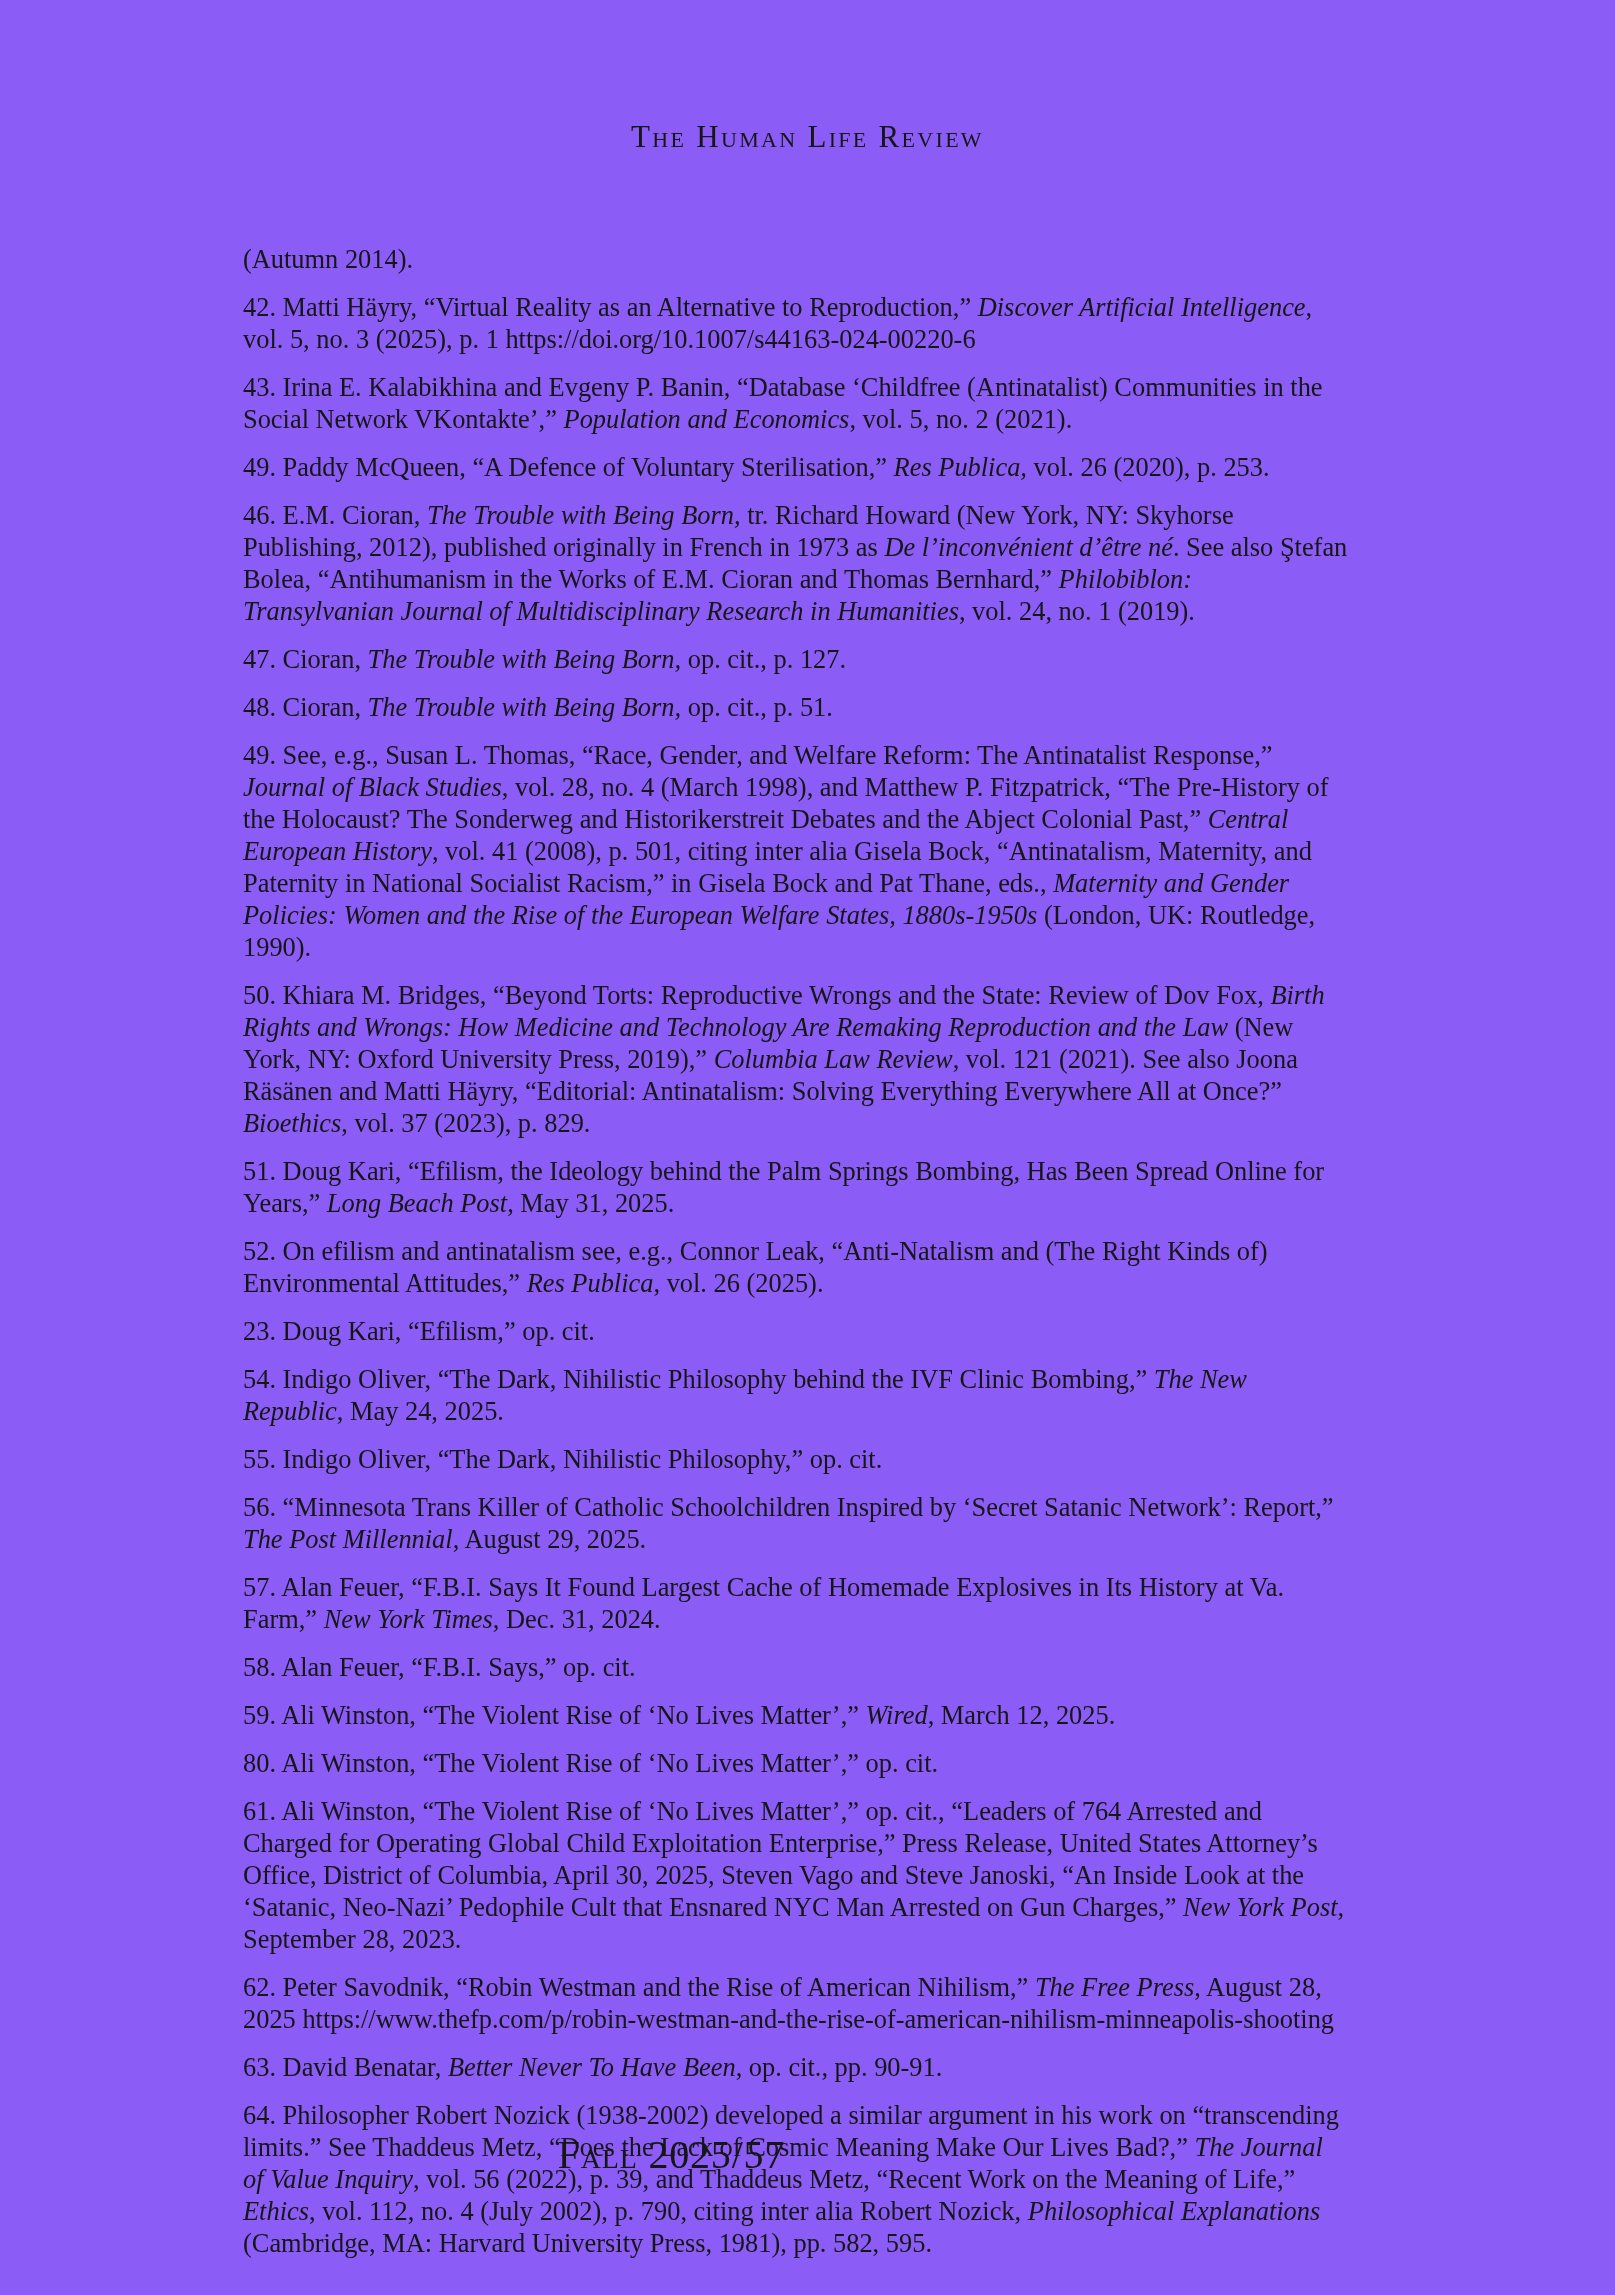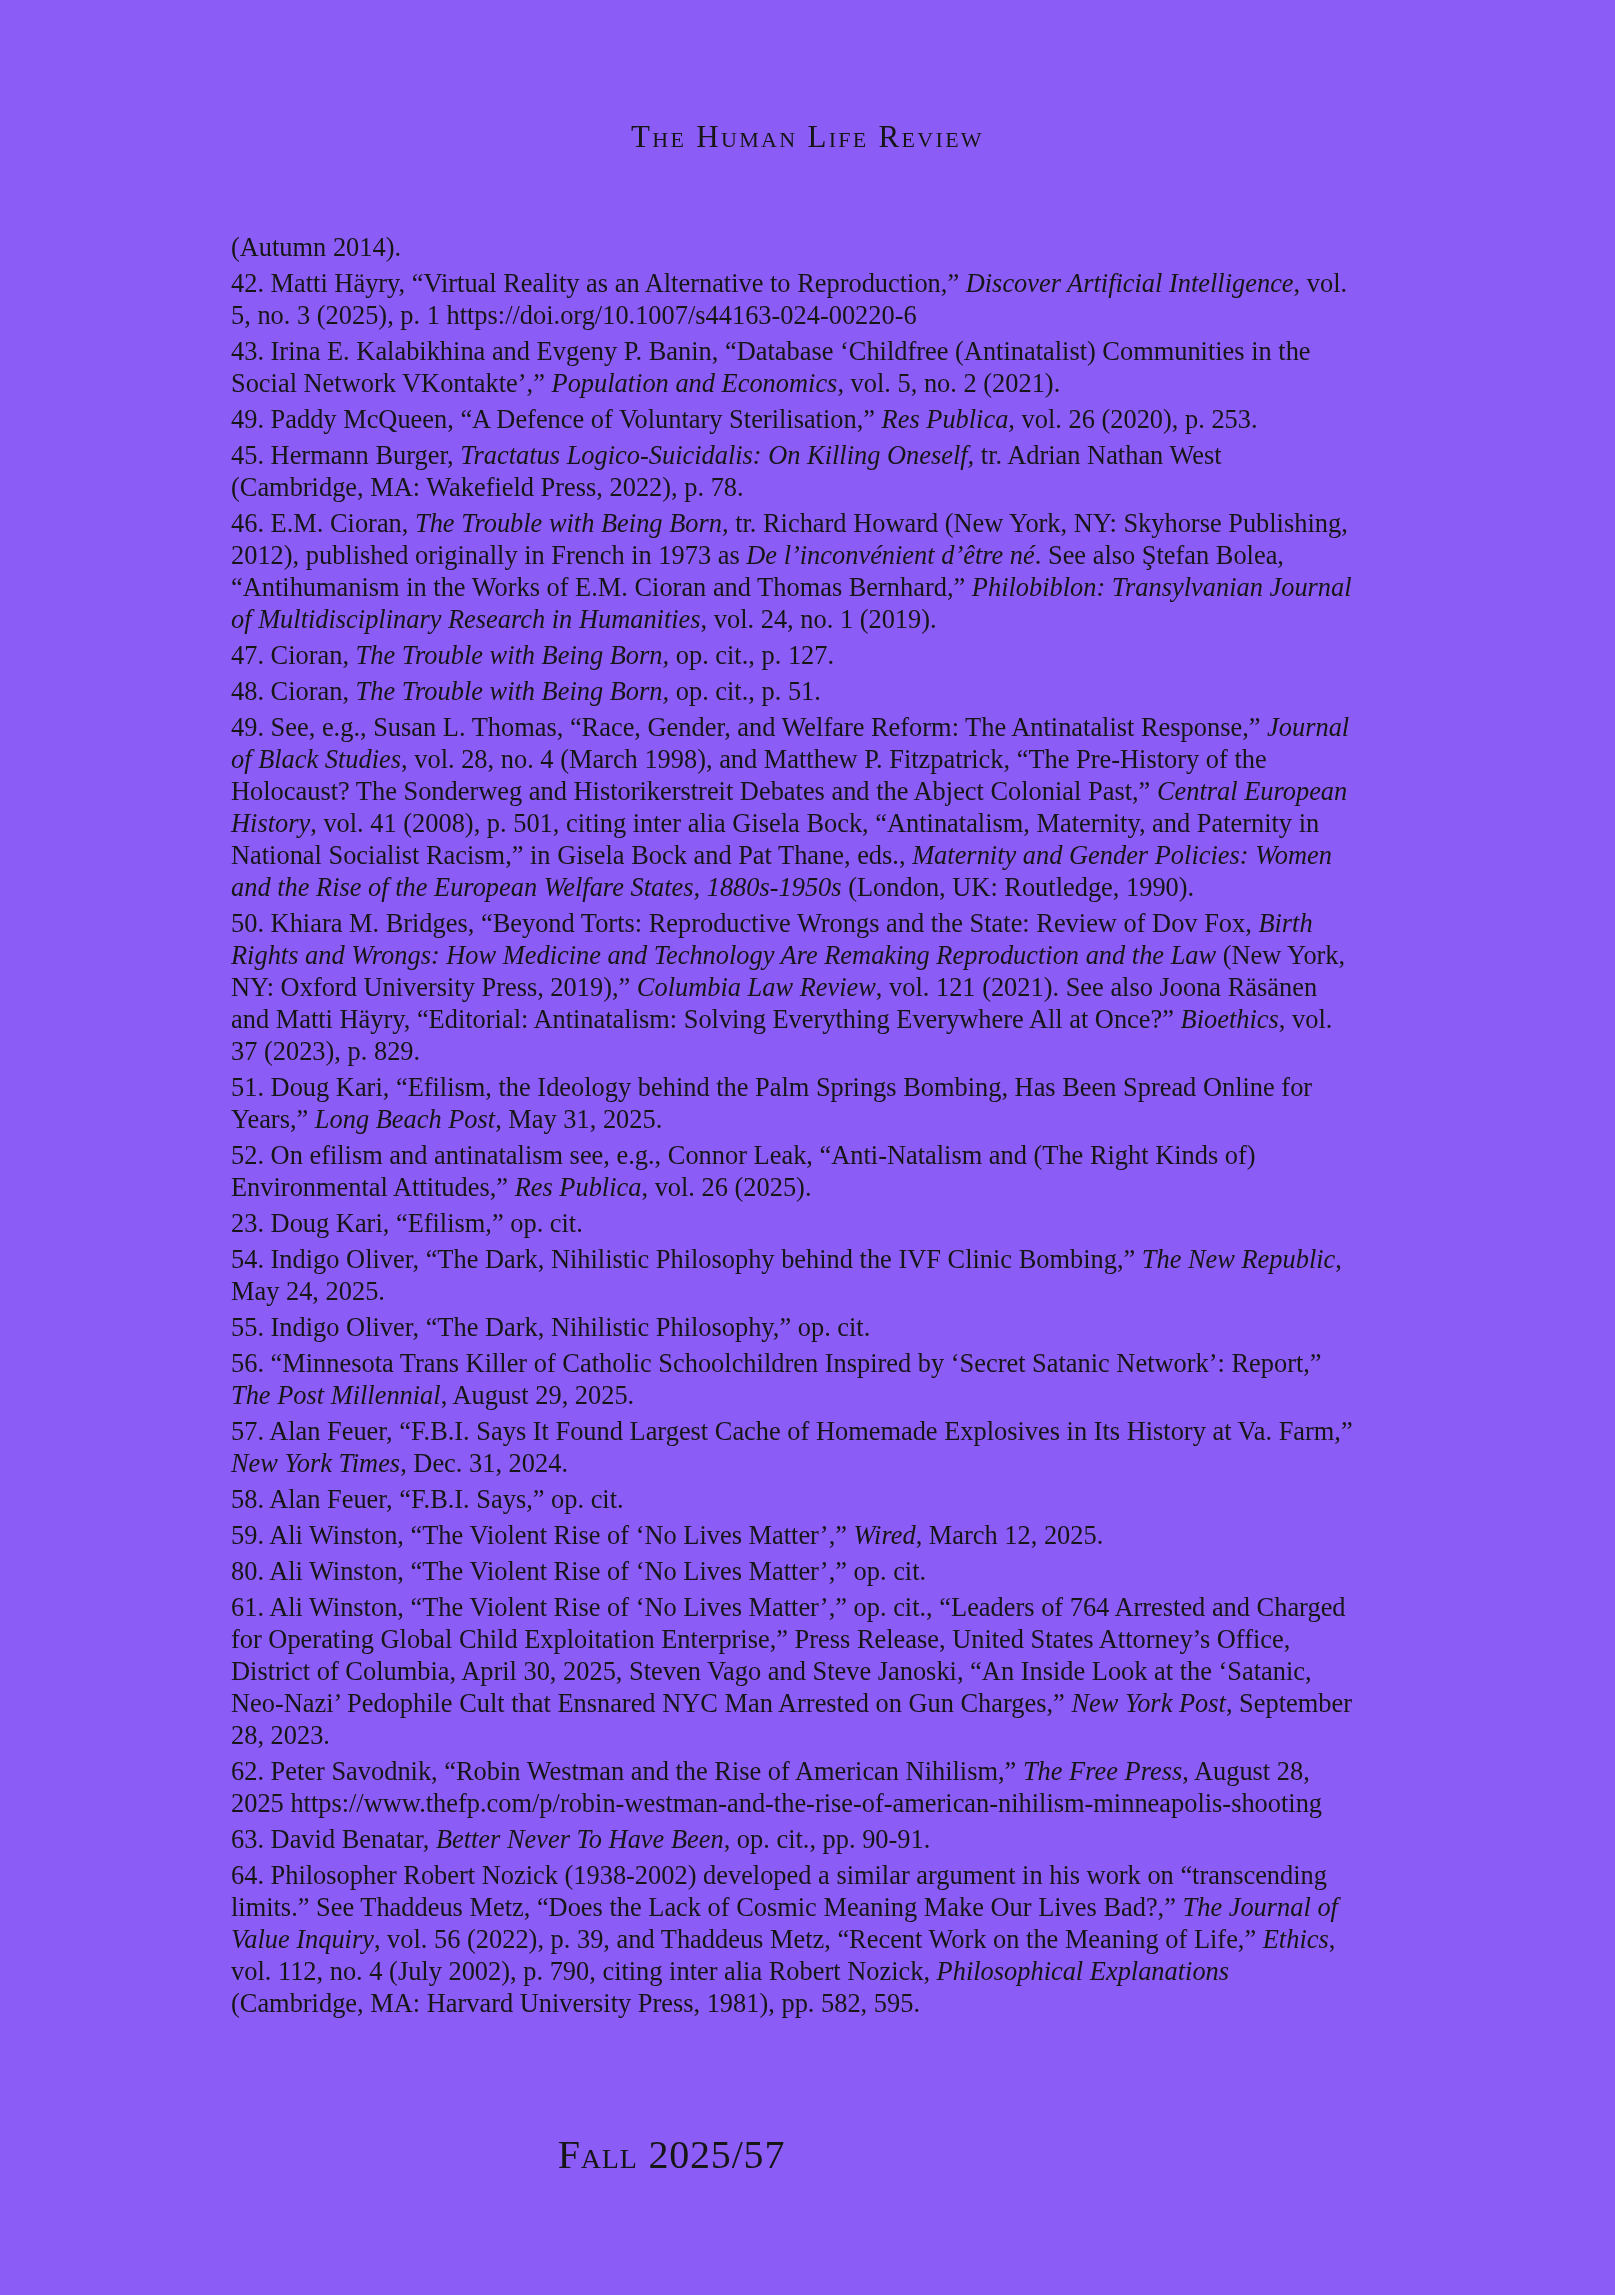--- a/index.html
+++ b/index.html
@@ -31,21 +31,21 @@
     position: absolute;
     top: 227px;
     left: 227px;
     width: 1137px;
     font-size: 26.4px;
     line-height: 32px;
     text-align: left;
     color: #161616;
   }
   .references p.ref {
-    margin: 4px;
+    margin: 16px;
     padding: 0;
   }
   .references i {
     font-style: italic;
   }
   .page-folio {
     position: absolute;
     top: 2131px;
     left: 0;
     width: 1343px; 
@@ -61,21 +61,20 @@
 
 <div class="page">
 
   <div class="running-head">The Human Life Review</div>
 
   <div class="references">
       <p class="ref"><span>(Autumn 2014).</span></p>
       <p class="ref"><span>42. Matti Häyry, “Virtual Reality as an Alternative to Reproduction,” </span><i>Discover Artificial Intelligence</i><span>, vol. 5, no. 3 (2025), p. 1 https://doi.org/10.1007/s44163-024-00220-6</span></p>
       <p class="ref"><span>43. Irina E. Kalabikhina and Evgeny P. Banin, “Database ‘Childfree (Antinatalist) Communities in the Social Network VKontakte’,” </span><i>Population and Economics</i><span>, vol. 5, no. 2 (2021).</span></p>
       <p class="ref"><span>49. Paddy McQueen, “A Defence of Voluntary Sterilisation,” </span><i>Res Publica,</i><span> vol. 26 (2020), p. 253.</span></p>
-      <p class="ref"><span>45. Hermann Burger, </span><i>Tractatus Logico-Suicidalis: On Killing Oneself,</i><span> tr. Adrian Nathan West (Cambridge, MA: Wakefield Press, 2022), p. 78.</span></p>
       <p class="ref"><span>46. E.M. Cioran, </span><i>The Trouble with Being Born,</i><span> tr. Richard Howard (New York, NY: Skyhorse Publishing, 2012), published originally in French in 1973 as </span><i>De l’inconvénient d’être né</i><span>. See also Ştefan Bolea, “Antihumanism in the Works of E.M. Cioran and Thomas Bernhard,” </span><i>Philobiblon: Transylvanian Journal of Multidisciplinary Research in Humanities</i><span>, vol. 24, no. 1 (2019).</span></p>
       <p class="ref"><span>47. Cioran, </span><i>The Trouble with Being Born,</i><span> op. cit., p. 127.</span></p>
       <p class="ref"><span>48. Cioran, </span><i>The Trouble with Being Born,</i><span> op. cit., p. 51.</span></p>
       <p class="ref"><span>49. See, e.g., Susan L. Thomas, “Race, Gender, and Welfare Reform: The Antinatalist Response,” </span><i>Journal of Black Studies</i><span>, vol. 28, no. 4 (March 1998), and Matthew P. Fitzpatrick, “The Pre-History of the Holocaust? The Sonderweg and Historikerstreit Debates and the Abject Colonial Past,” </span><i>Central European History</i><span>, vol. 41 (2008), p. 501, citing inter alia Gisela Bock, “Antinatalism, Maternity, and Paternity in National Socialist Racism,” in Gisela Bock and Pat Thane, eds., </span><i>Maternity and Gender Policies: Women and the Rise of the European Welfare States, 1880s-1950s</i><span> (London, UK: Routledge, 1990).</span></p>
       <p class="ref"><span>50. Khiara M. Bridges, “Beyond Torts: Reproductive Wrongs and the State: Review of Dov Fox, </span><i>Birth Rights and Wrongs: How Medicine and Technology Are Remaking Reproduction and the Law</i><span> (New York, NY: Oxford University Press, 2019),” </span><i>Columbia Law Review</i><span>, vol. 121 (2021). See also Joona Räsänen and Matti Häyry, “Editorial: Antinatalism: Solving Everything Everywhere All at Once?” </span><i>Bioethics</i><span>, vol. 37 (2023), p. 829.</span></p>
       <p class="ref"><span>51. Doug Kari, “Efilism, the Ideology behind the Palm Springs Bombing, Has Been Spread Online for Years,” </span><i>Long Beach Post</i><span>, May 31, 2025.</span></p>
       <p class="ref"><span>52. On efilism and antinatalism see, e.g., Connor Leak, “Anti-Natalism and (The Right Kinds of) Environmental Attitudes,” </span><i>Res Publica</i><span>, vol. 26 (2025).</span></p>
       <p class="ref"><span>23. Doug Kari, “Efilism,” op. cit.</span></p>
       <p class="ref"><span>54. Indigo Oliver, “The Dark, Nihilistic Philosophy behind the IVF Clinic Bombing,” </span><i>The New Republic</i><span>, May 24, 2025.</span></p>
       <p class="ref"><span>55. Indigo Oliver, “The Dark, Nihilistic Philosophy,” op. cit.</span></p>

